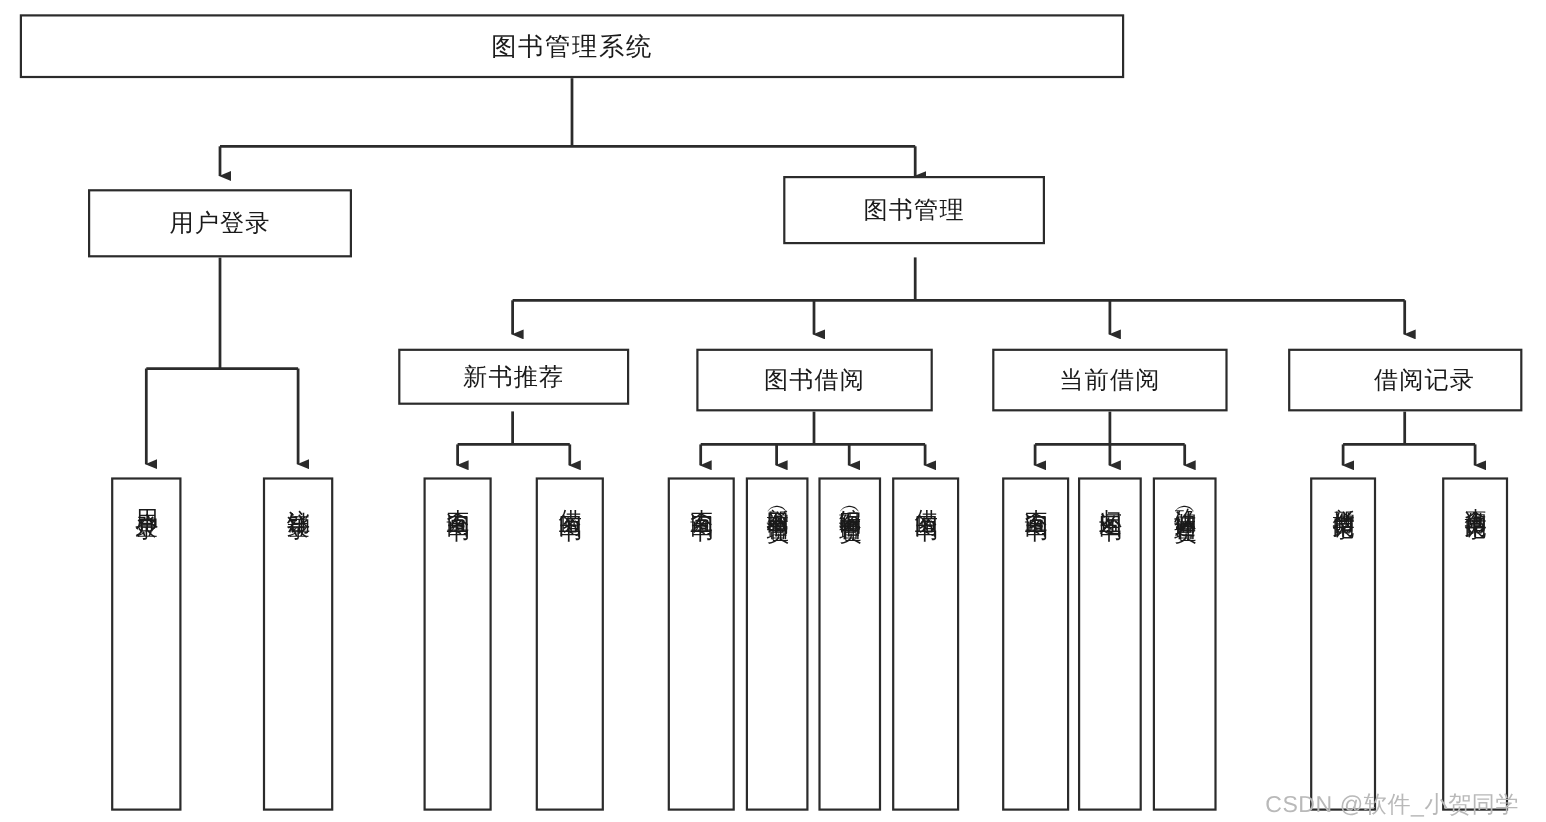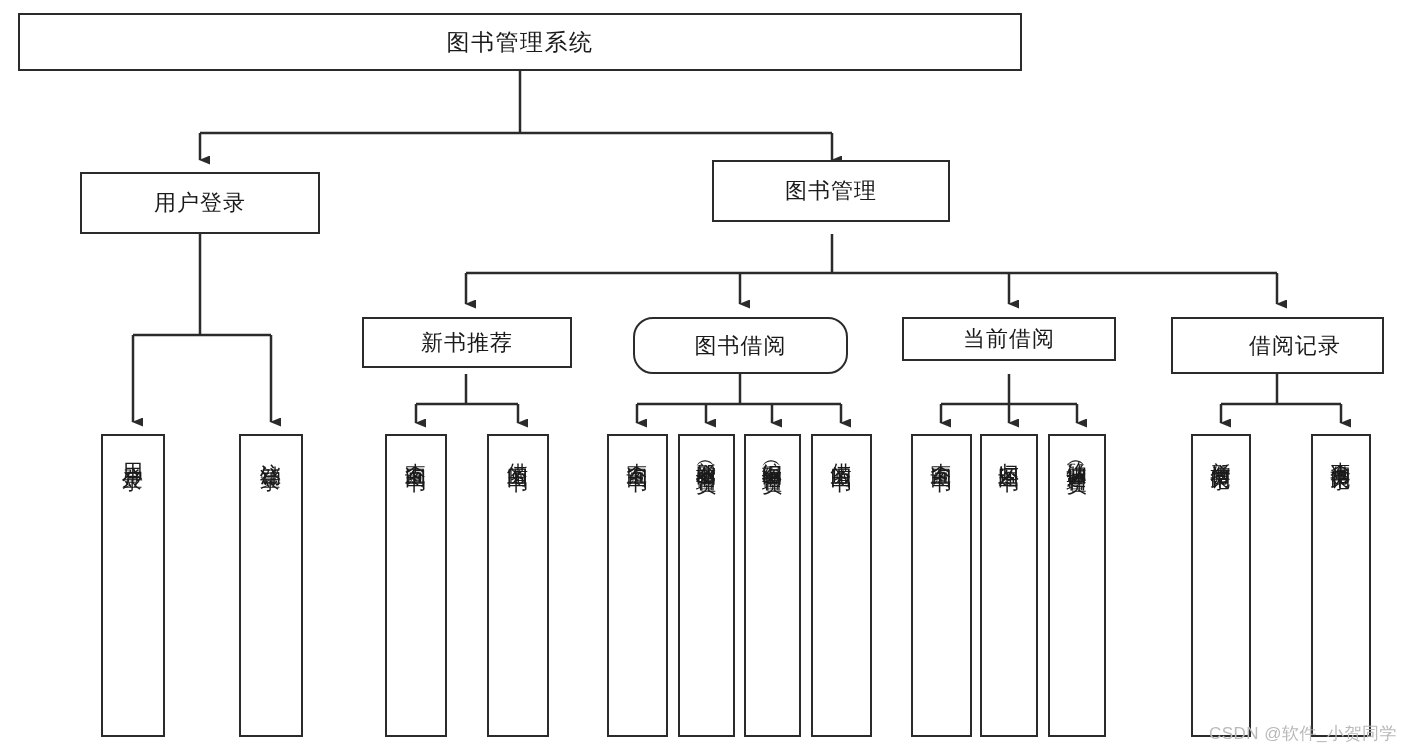--- a/index.html
+++ b/index.html
@@ -65,23 +65,23 @@
     letter-spacing: 3px;
     line-height: 1;
     margin-top: 6px;
   }
   .node.vert.tall .label {
     font-size: 20px;
     letter-spacing: 2px;
   }
   #watermark {
     position: absolute;
-    right: 8px;
+    right: 24px;
     bottom: 2px;
-    font-size: 17px;
+    font-size: 21px;
     color: #b9b9b9;
     letter-spacing: 0.5px;
     z-index: 5;
     white-space: nowrap;
   }
 </style>
 </head>
 <body>
 
 <div id="diagram-canvas">
@@ -143,24 +143,24 @@
   <div class="node horiz" style="left:80px; top:172px; width:240px; height:62px;">
     <span class="label">用户登录</span>
   </div>
   <div class="node horiz" style="left:712px; top:160px; width:238px; height:62px;">
     <span class="label">图书管理</span>
   </div>
 
   <div class="node horiz" style="left:362px; top:317px; width:210px; height:51px;">
     <span class="label">新书推荐</span>
   </div>
-  <div class="node horiz" style="left:633px; top:317px; width:215px; height:57px;border-radius:20px;">
+  <div class="node horiz" style="left:633px; top:317px; width:215px; height:57px;">
     <span class="label">图书借阅</span>
   </div>
-  <div class="node horiz" style="left:902px; top:317px; width:214px; height:44px;">
+  <div class="node horiz" style="left:902px; top:317px; width:214px; height:57px;">
     <span class="label">当前借阅</span>
   </div>
   <div class="node horiz" style="left:1171px; top:317px; width:213px; height:57px;padding-left:35px;">
     <span class="label">借阅记录</span>
   </div>
 
   <div class="node vert" style="left:101px; top:434px; width:64px; height:303px;">
     <span class="label">用户登录</span>
   </div>
   <div class="node vert" style="left:239px; top:434px; width:64px; height:303px;">

